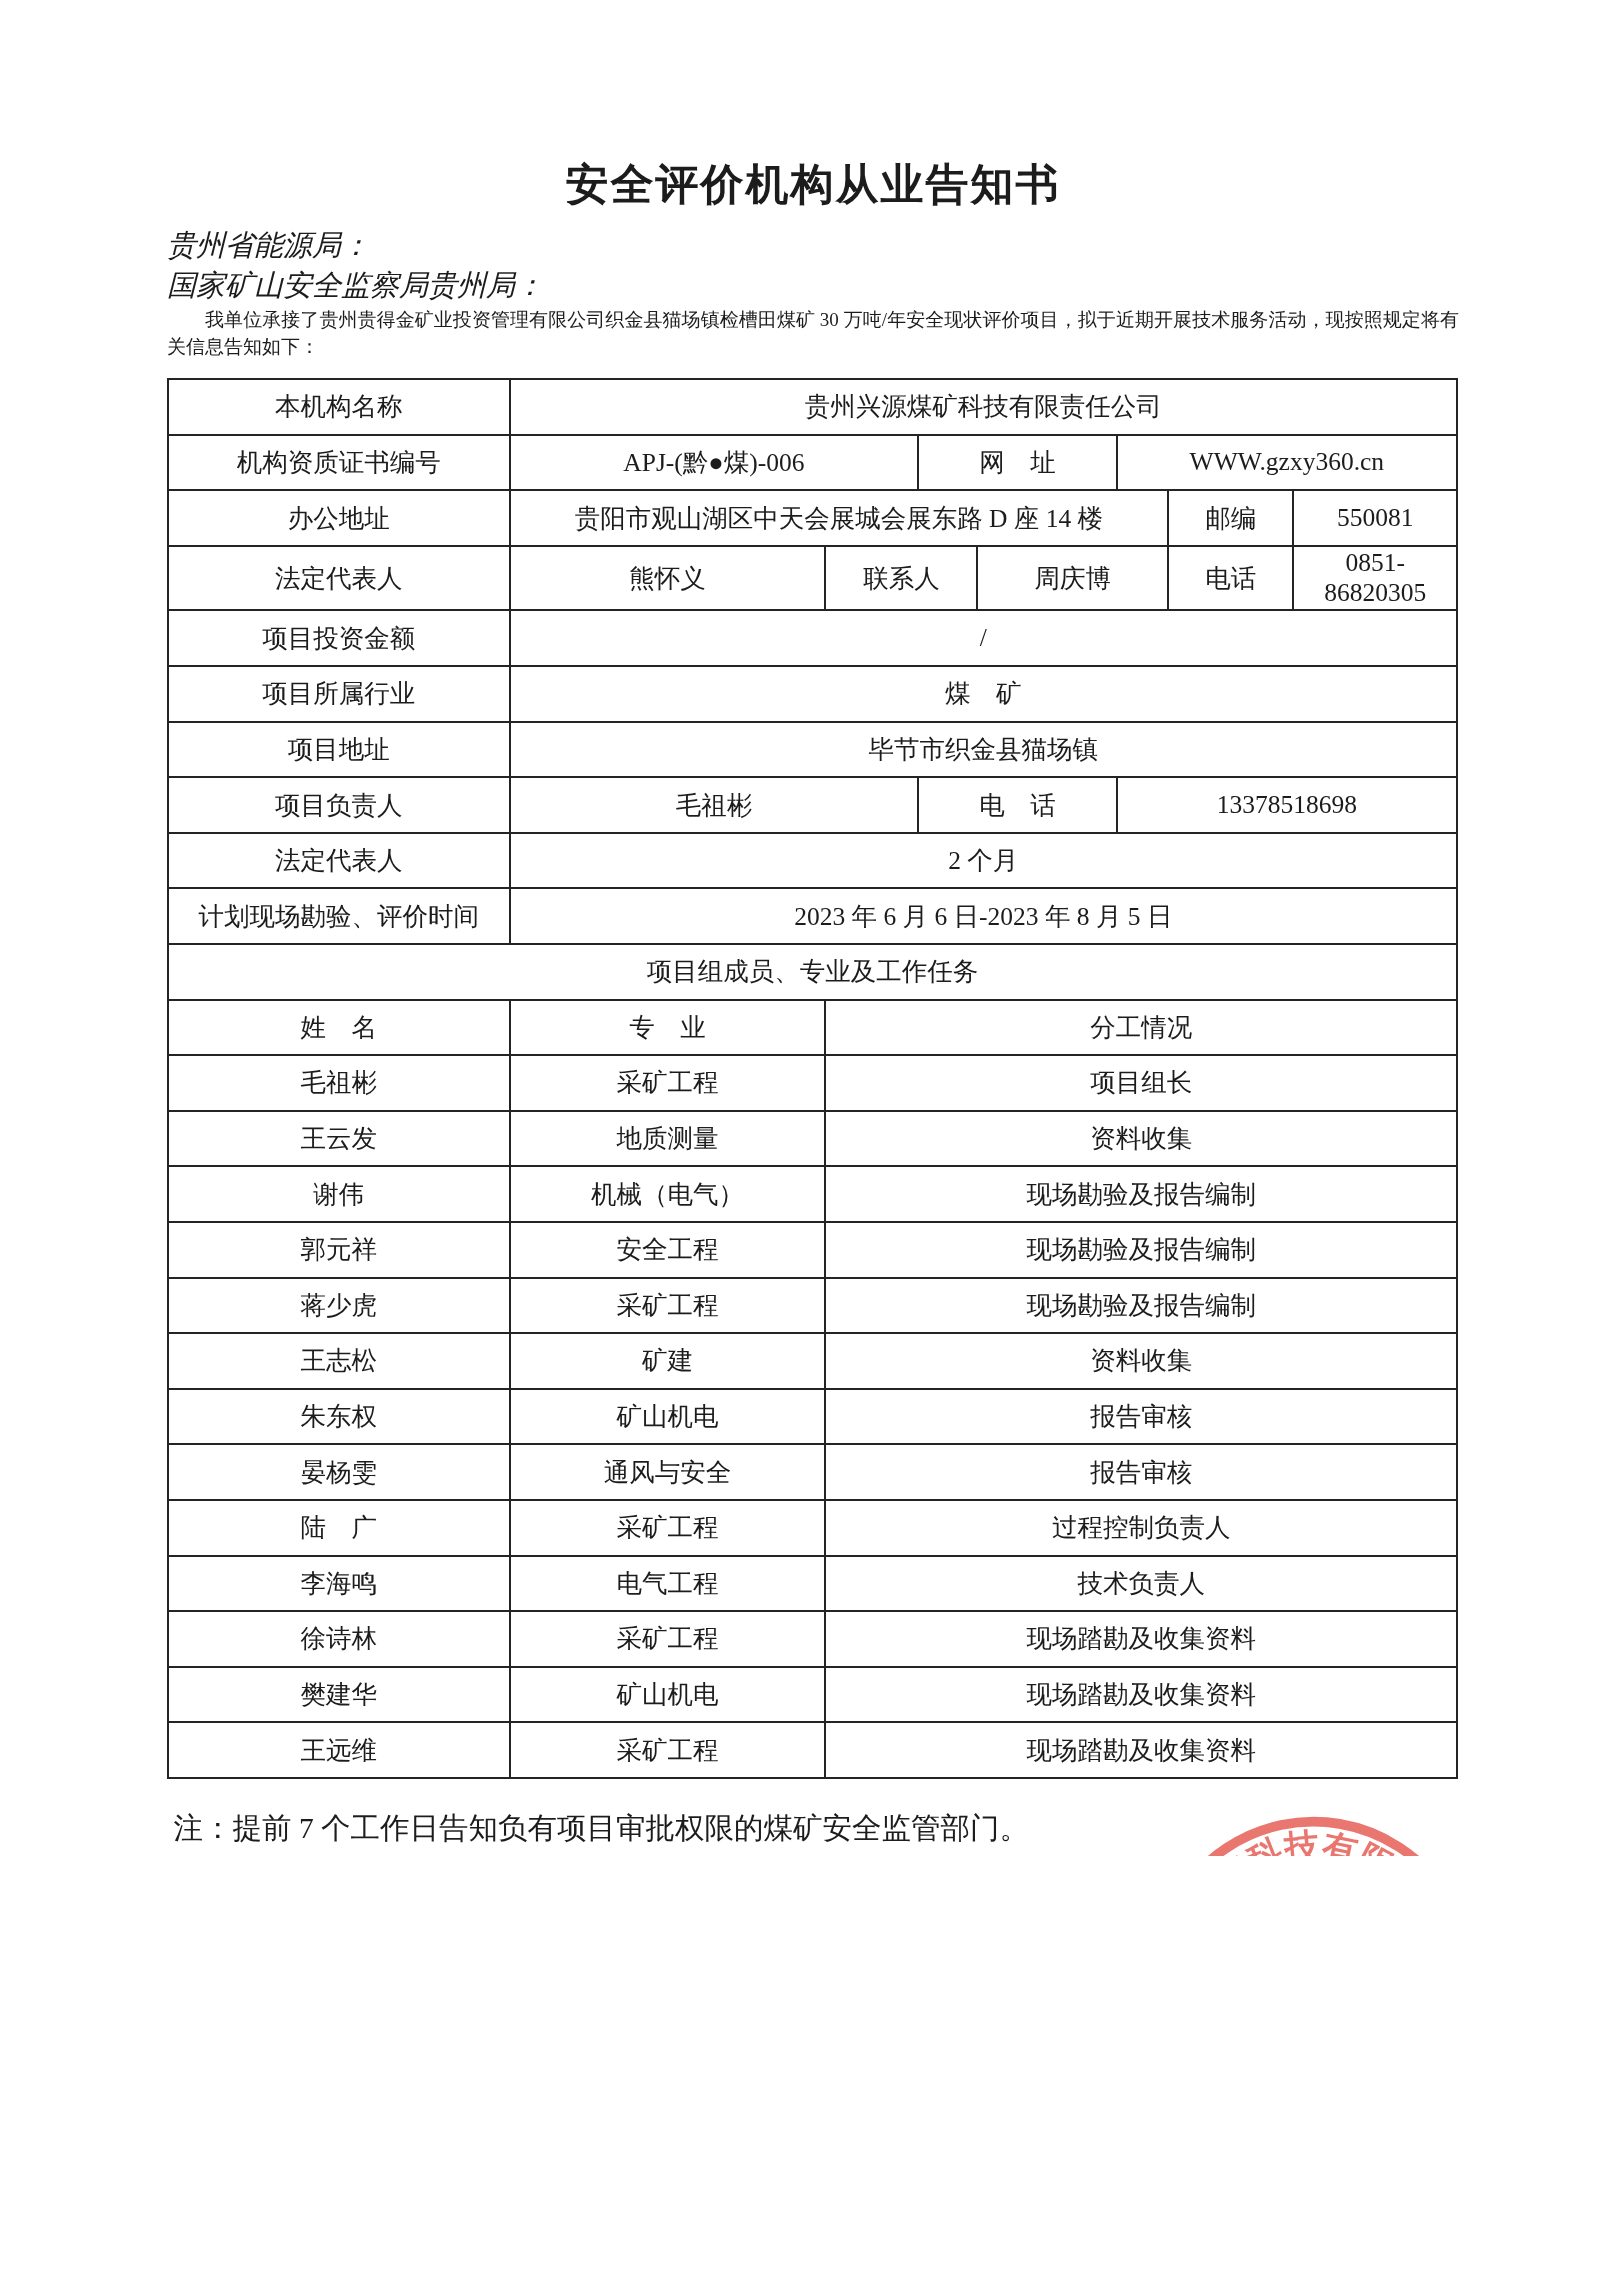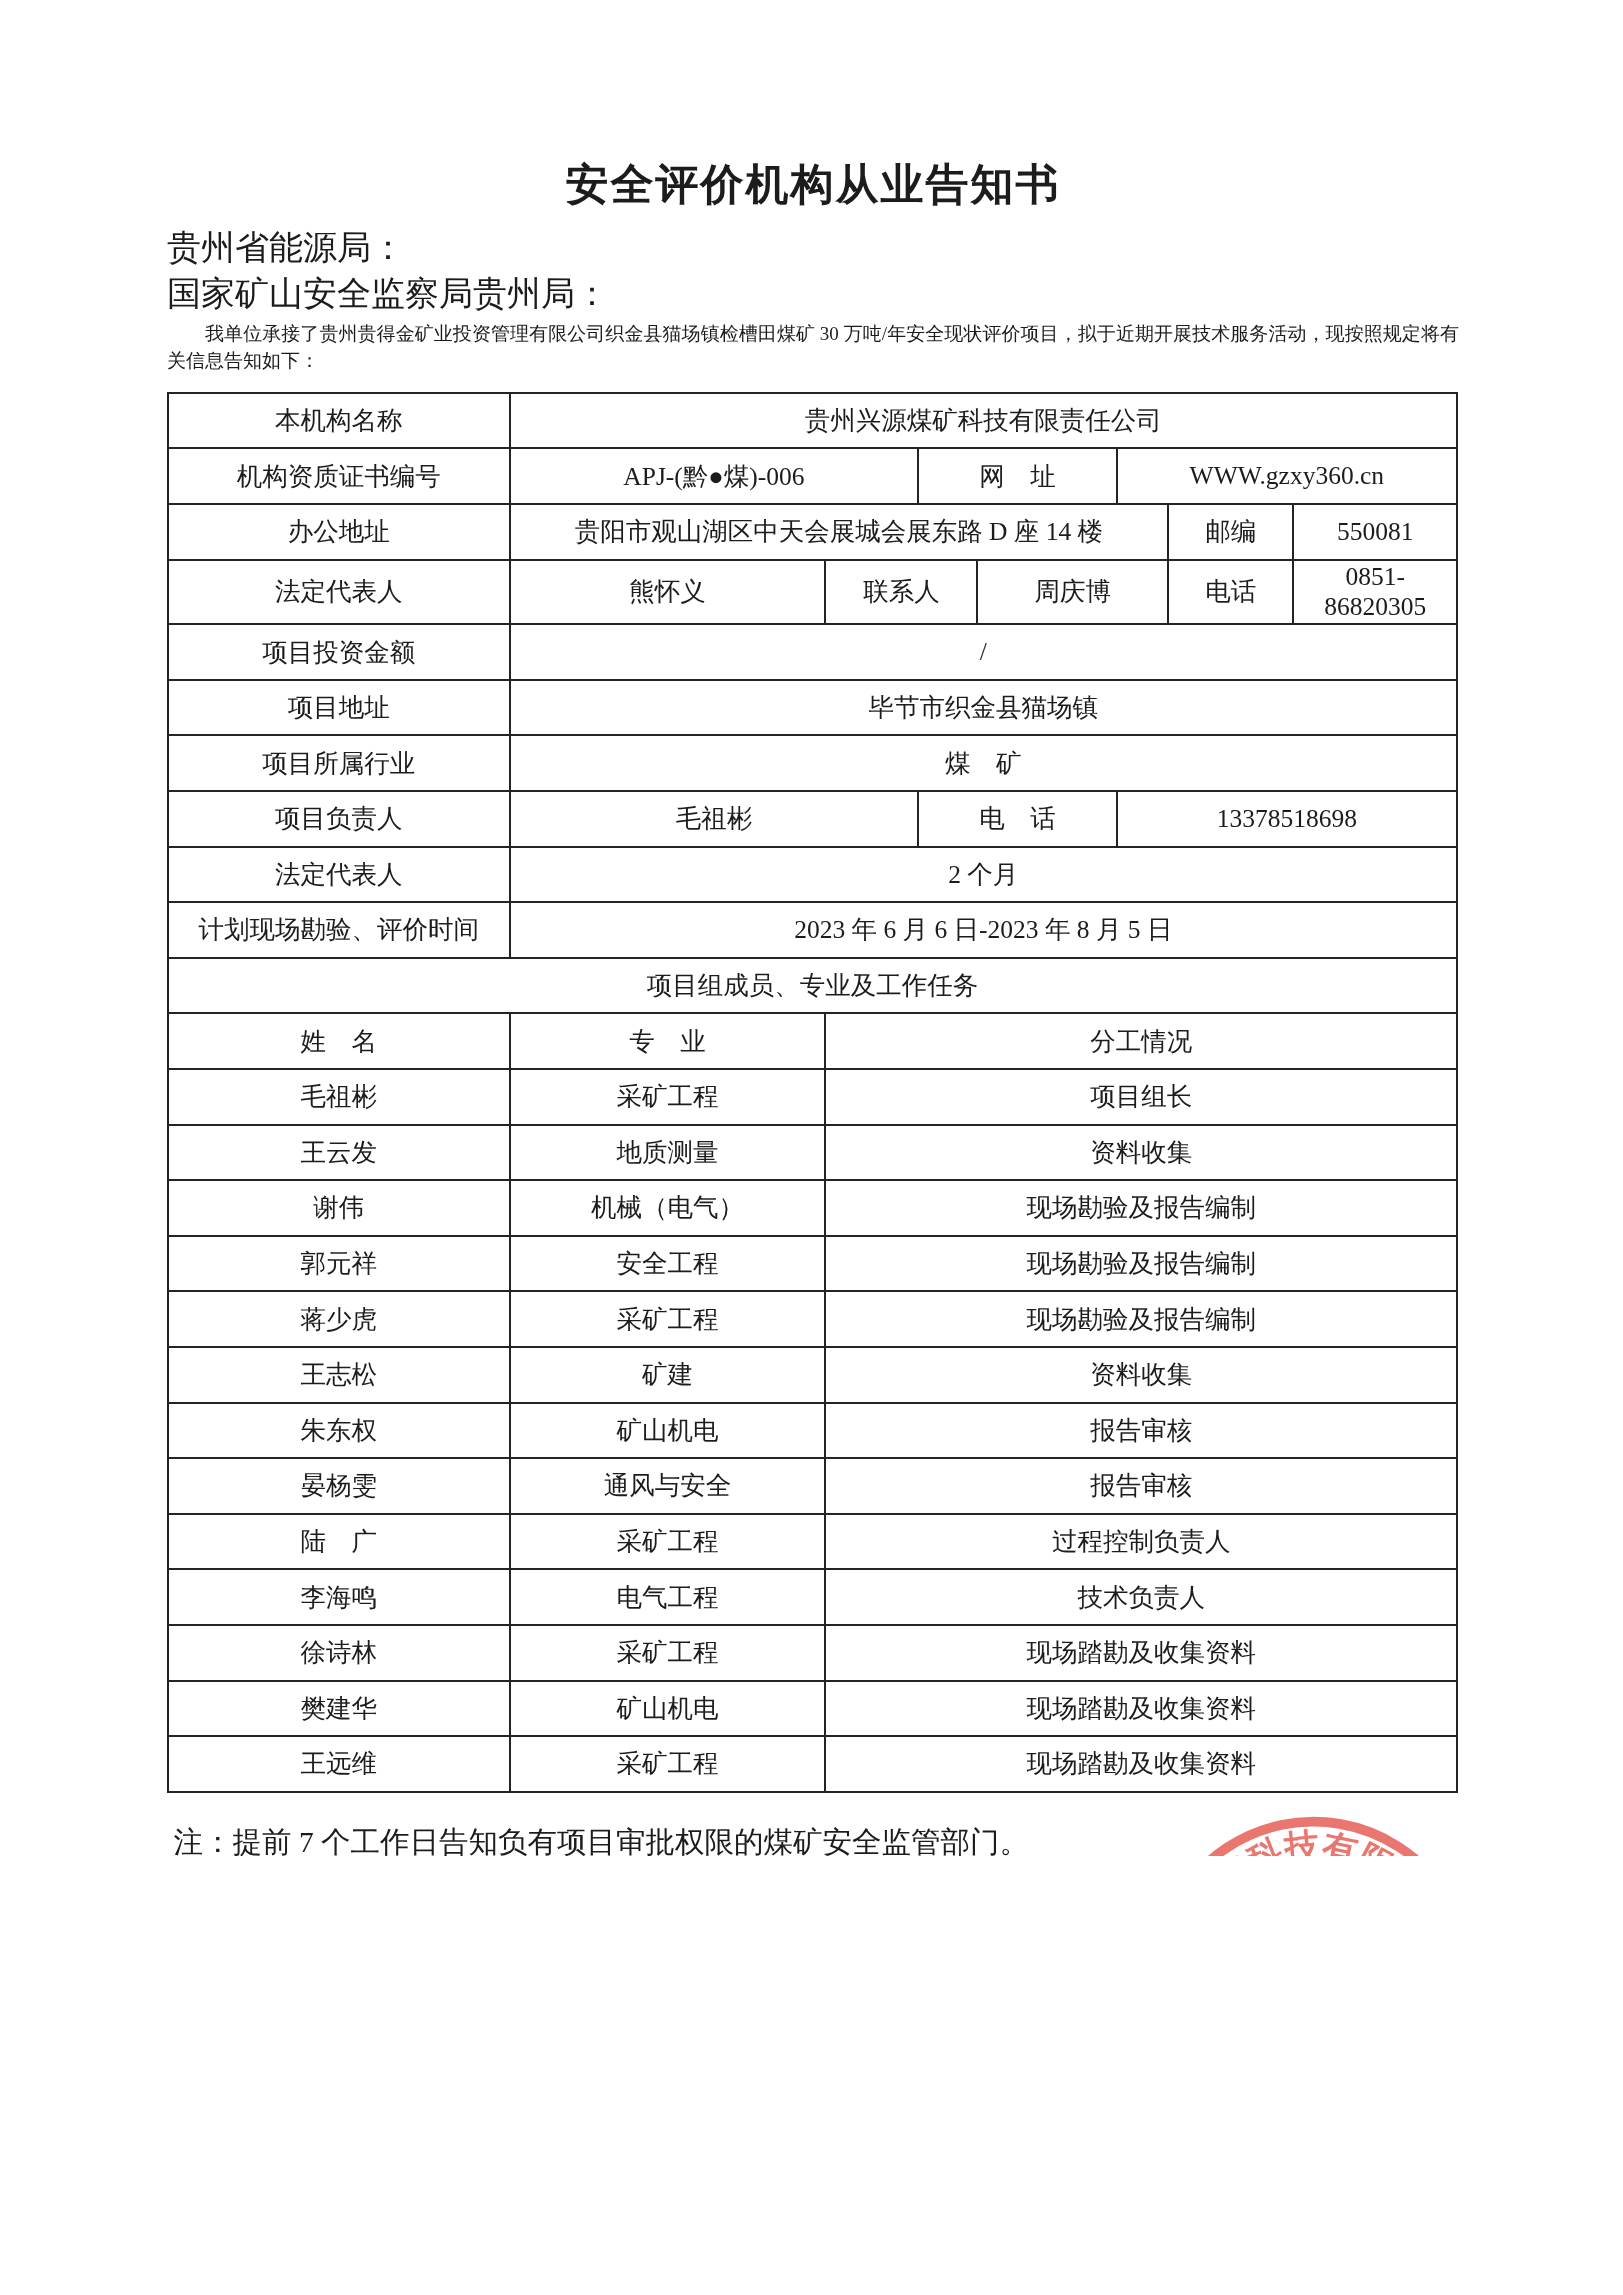--- a/index.html
+++ b/index.html
@@ -15,22 +15,23 @@
     overflow: hidden;
   }
   .doc-title {
     text-align: center;
     font-size: 43px;
     font-weight: bold;
     letter-spacing: 2px;
     margin: 0 0 10.5px 0;
   }
   .addressee {
-    font-size: 34px;
+    font-size: 29px;
     line-height: 1.38;
+    font-style: italic;
   }
   .intro {
     font-size: 19px;
     line-height: 1.42;
     text-indent: 2em;
     text-align: justify;
     margin: 2.6px 0 0 0;
   }
   table.info {
     width: 1291px;
@@ -127,26 +128,26 @@
         <td colspan="2">联系人</td>
         <td colspan="2">周庆博</td>
         <td>电话</td>
         <td>0851-86820305</td>
       </tr>
       <tr>
         <td>项目投资金额</td>
         <td colspan="7">/</td>
       </tr>
       <tr>
+        <td>项目所属行业</td>
+        <td colspan="7">煤　矿</td>
+      </tr>
+      <tr>
         <td>项目地址</td>
         <td colspan="7">毕节市织金县猫场镇</td>
-      </tr>
-      <tr>
-        <td>项目所属行业</td>
-        <td colspan="7">煤　矿</td>
       </tr>
       <tr>
         <td>项目负责人</td>
         <td colspan="2">毛祖彬</td>
         <td colspan="2">电　话</td>
         <td colspan="3">13378518698</td>
       </tr>
       <tr>
         <td>法定代表人</td>
         <td colspan="7">2 个月</td>

